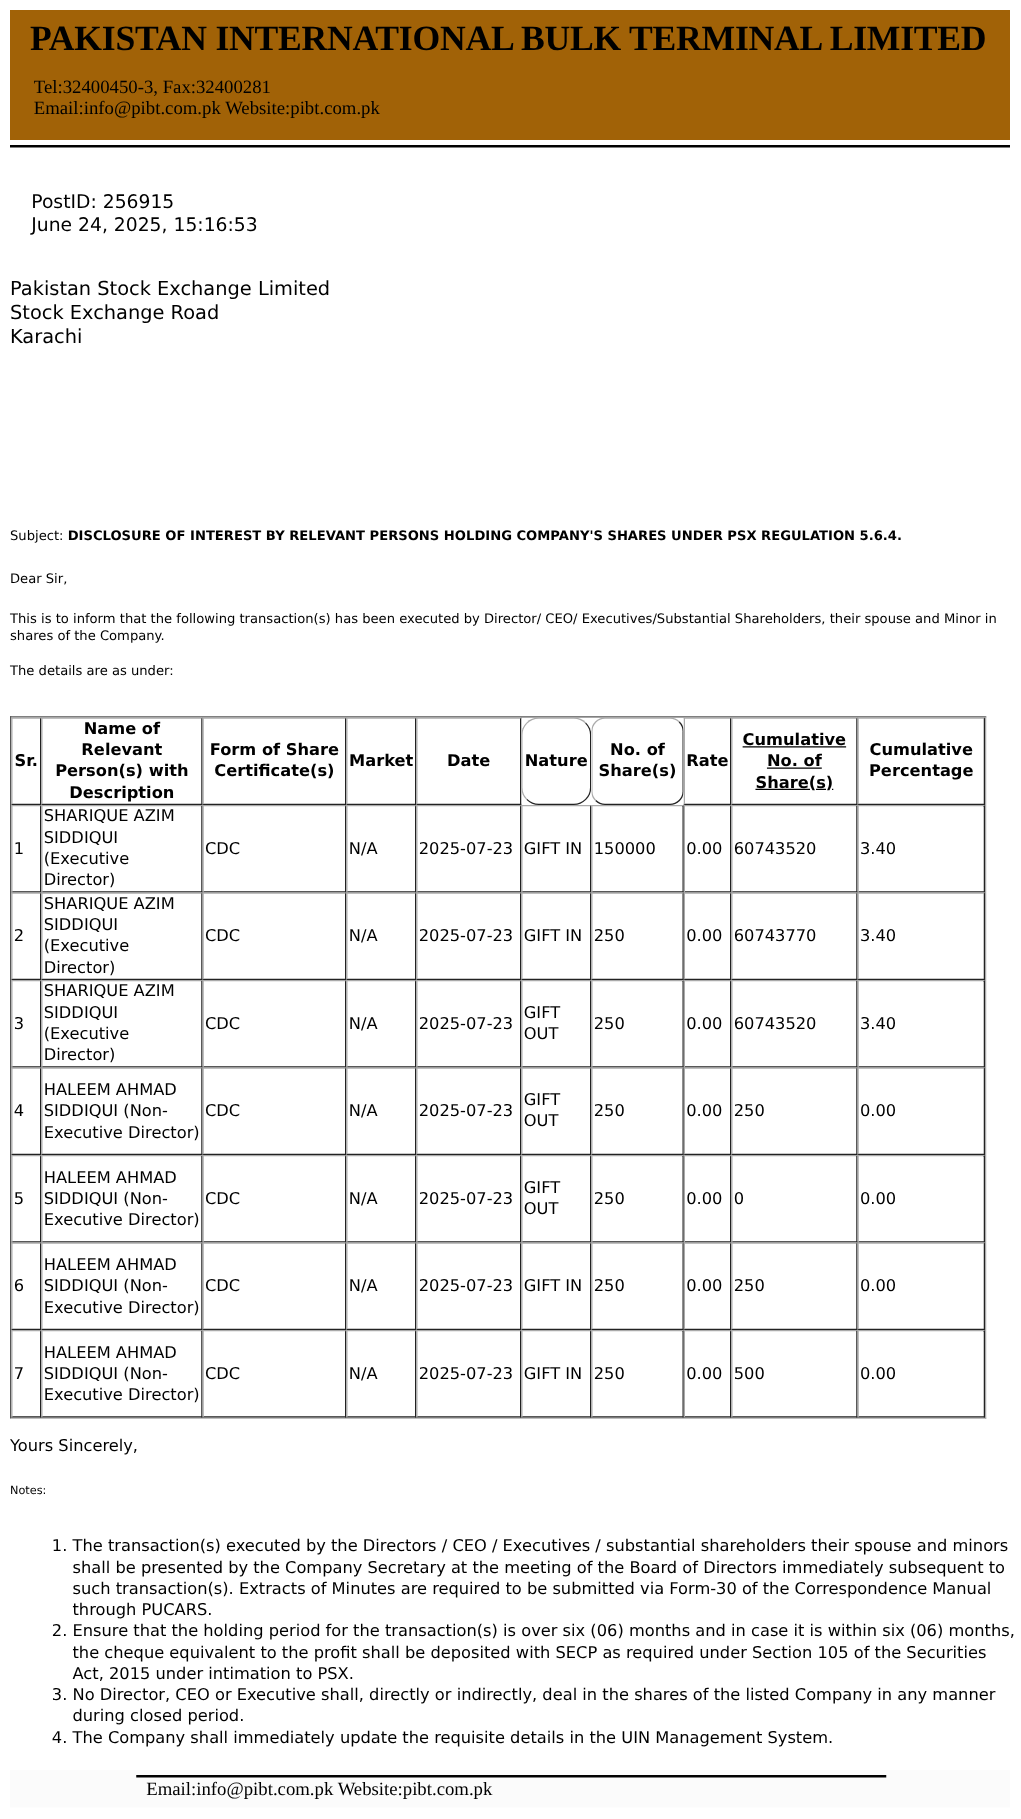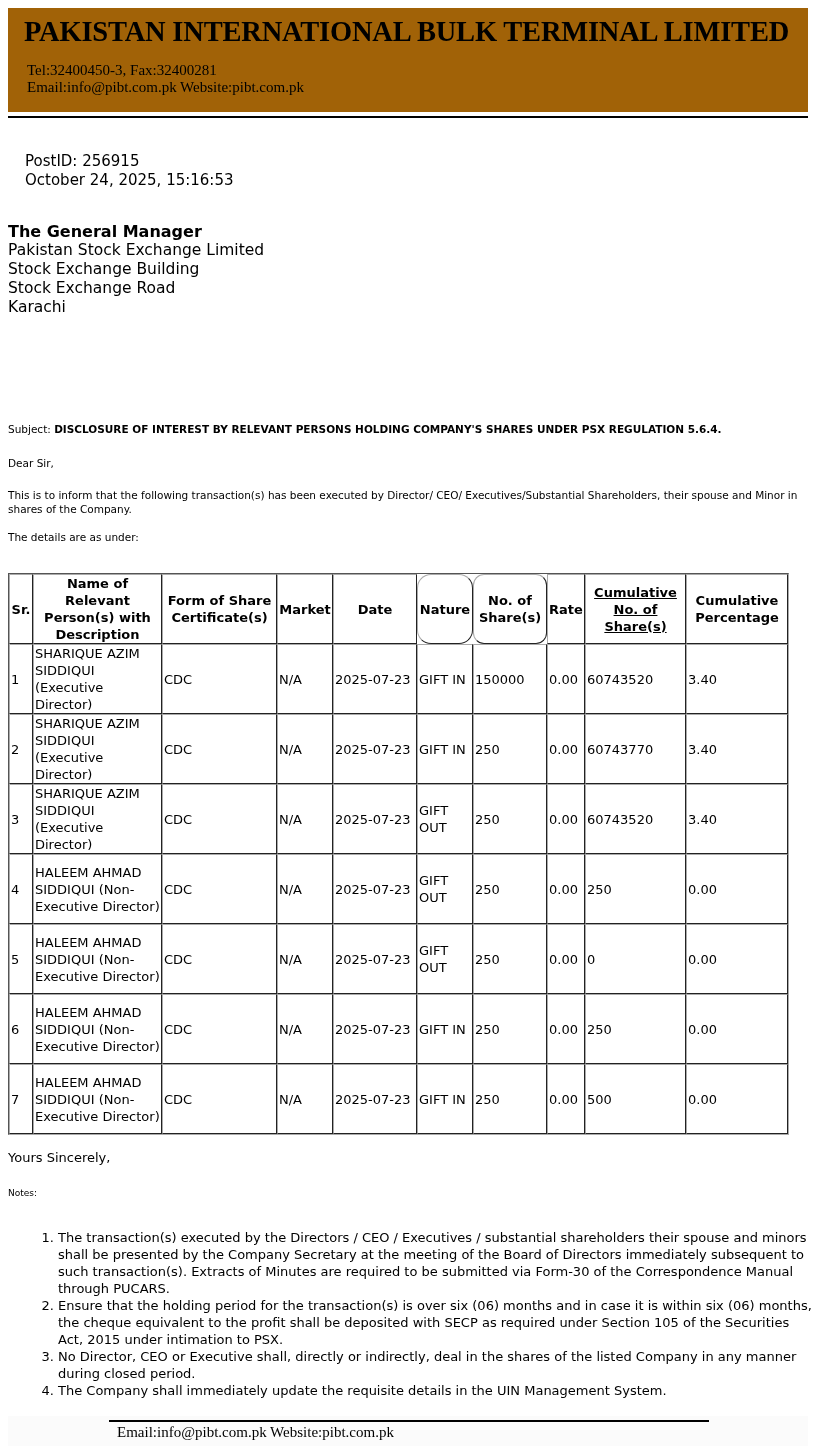--- a/index.html
+++ b/index.html
@@ -70,26 +70,24 @@
 <body>
 
 <div class="letterhead">
   <div class="company-name">PAKISTAN INTERNATIONAL BULK TERMINAL LIMITED</div>
   <div class="addr-line" style="top:55px">Tel:32400450-3,  Fax:32400281</div>
   <div class="addr-line" style="top:72px">Email:info@pibt.com.pk Website:pibt.com.pk</div>
 </div>
 <div class="head-rule"></div>
 
 <div class="meta" style="top:152px">PostID: 256915</div>
-<div class="meta" style="top:171px">October 24, 2025, 15:16:53</div>
+<div class="meta" style="top:171px">June 24, 2025, 15:16:53</div>
 
 <div class="addressee">
-  <div class="gm">The General Manager</div>
   <div>Pakistan Stock Exchange Limited</div>
-  <div>Stock Exchange Building</div>
   <div>Stock Exchange Road</div>
   <div>Karachi</div>
 </div>
 
 <div class="small" style="top:422px">
   <span>Subject:</span>
   <b>DISCLOSURE OF INTEREST BY RELEVANT PERSONS HOLDING COMPANY'S SHARES UNDER PSX REGULATION 5.6.4.</b>
 </div>
 <div class="small" style="top:456px">Dear Sir,</div>
 <div class="small intro" style="top:488px">This is to inform that the following transaction(s) has been executed by Director/ CEO/ Executives/Substantial Shareholders, their spouse and Minor in shares of the Company.</div>

